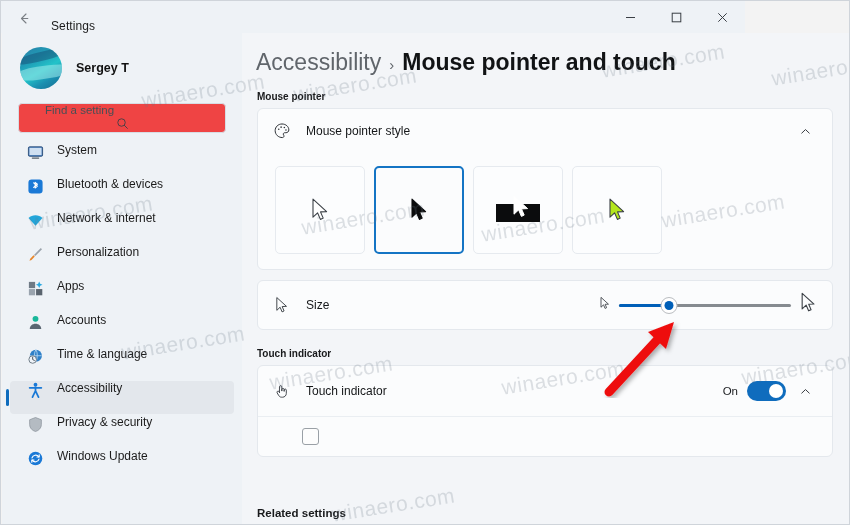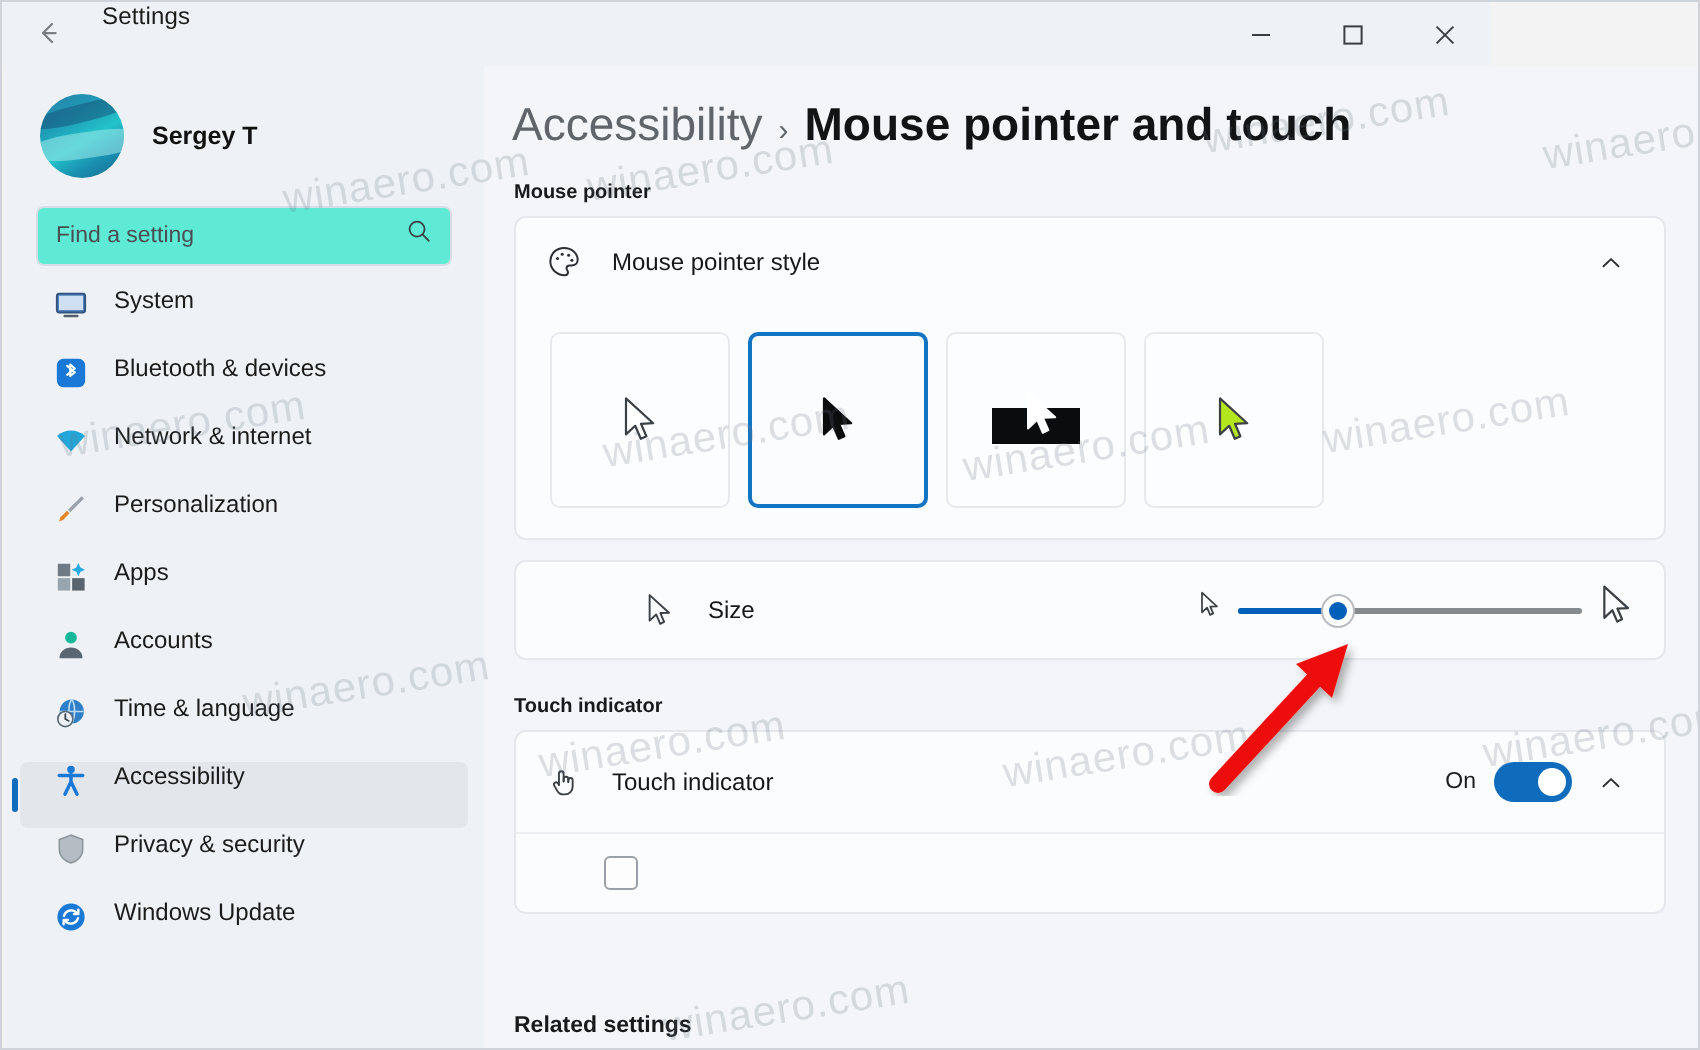--- a/index.html
+++ b/index.html
@@ -15,21 +15,21 @@
     background: #f3f3f3;
     border: 1px solid #cfd4da;
     overflow: hidden;
   }
 
   
   #titlebar {
     position: absolute; top: 0; left: 0;
     width: 744px; height: 32px;
     background: #eef2f6;
-    display: flex; align-items: flex-start;
+    display: flex; align-items: flex-end;
   }
   #back-btn {
     width: 34px; height: 30px; margin-left: 6px;
     display: flex; align-items: center; justify-content: center;
     border-radius: 4px; cursor: pointer;
     color: #7a7f85;
   }
   #app-title {
     font-size: 12px; color: #1b1b1b; margin-left: 10px;
     letter-spacing: .1px;
@@ -62,23 +62,24 @@
     border-radius: 40%;
   }
   #avatar::after {
     content:""; position:absolute; left:-10%; top:12%; width:120%; height:22%;
     background: rgba(20,70,110,.45); transform: rotate(-14deg); border-radius: 40%;
   }
   #account-name { font-size: 12.5px; font-weight: bold; color: #111; margin-left: 14px; }
 
   #searchbox {
     margin: 0 16px 10px 16px; height: 30px;
-    background: #5eead4; border: 1px solid #d7dde4; border-radius: 4px;
+    background: #ef4444; border: 1px solid #d7dde4; border-radius: 4px;
     display: flex; align-items: center; padding: 0 9px;
     cursor: text;
+    flex-direction: column;
   }
   #search-input {
     border: none; outline: none; background: transparent;
     font-family: "Liberation Sans", sans-serif; font-size: 11.5px; color: #202224;
     flex: 1; height: 100%;
   }
   #search-input::placeholder { color: #4a4f55; }
 
   #navlist { margin-top: 6px; }
   .nav-item {
@@ -430,21 +431,21 @@
 
         <div class="pstyle">
           <svg width="22" height="26" viewBox="0 0 22 26">
             <path d="M4 2.2 4 20.2 8.6 15.9 11.4 22.4 14.2 21.1 11.5 14.9 17.6 14.6Z" fill="#b4e61e" stroke="#3b4046" stroke-width="1.1" stroke-linejoin="round"></path>
           </svg>
         </div>
 
       </div>
     </div>
 
-    <div class="card" style="margin-top:10px;padding-left:48px;">
+    <div class="card" style="margin-top:10px;">
       <div class="card-row" style="min-height:48px;">
         <span class="row-ico">
           <svg width="16" height="19" viewBox="0 0 18 22">
             <path d="M3 1.8 3 16.6 6.8 13 9.1 18.4 11.4 17.3 9.2 12.2 14.2 12Z" fill="none" stroke="#3b4046" stroke-width="1.1" stroke-linejoin="round"></path>
           </svg>
         </span>
         <div class="row-text">
           <div class="row-title">Size</div>
         </div>
 

